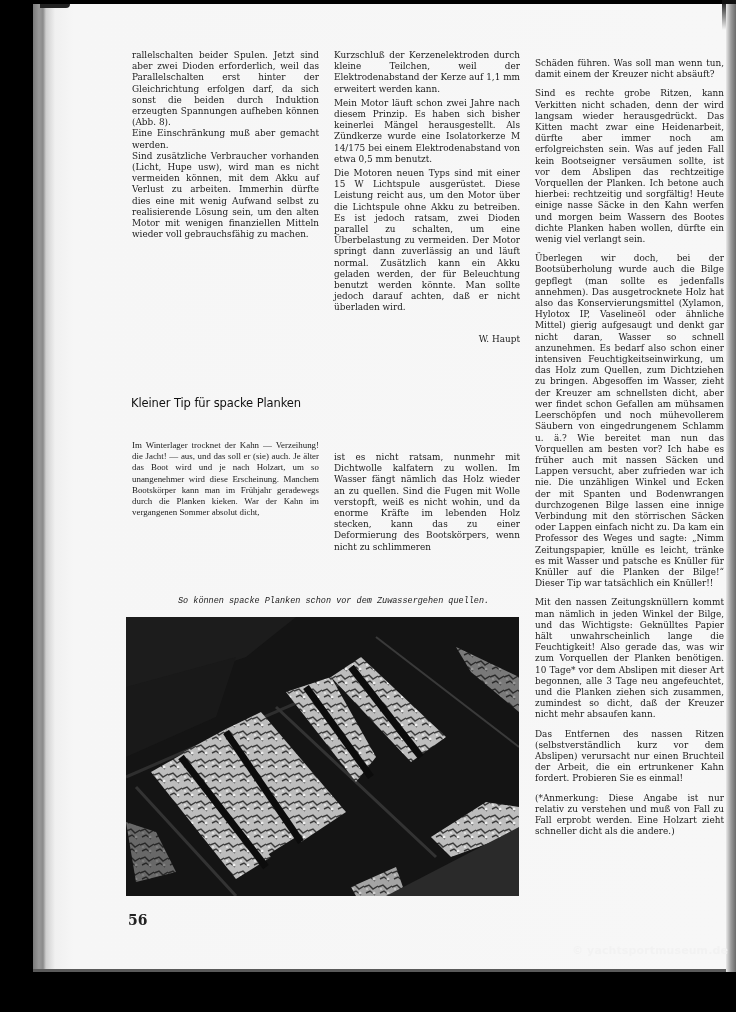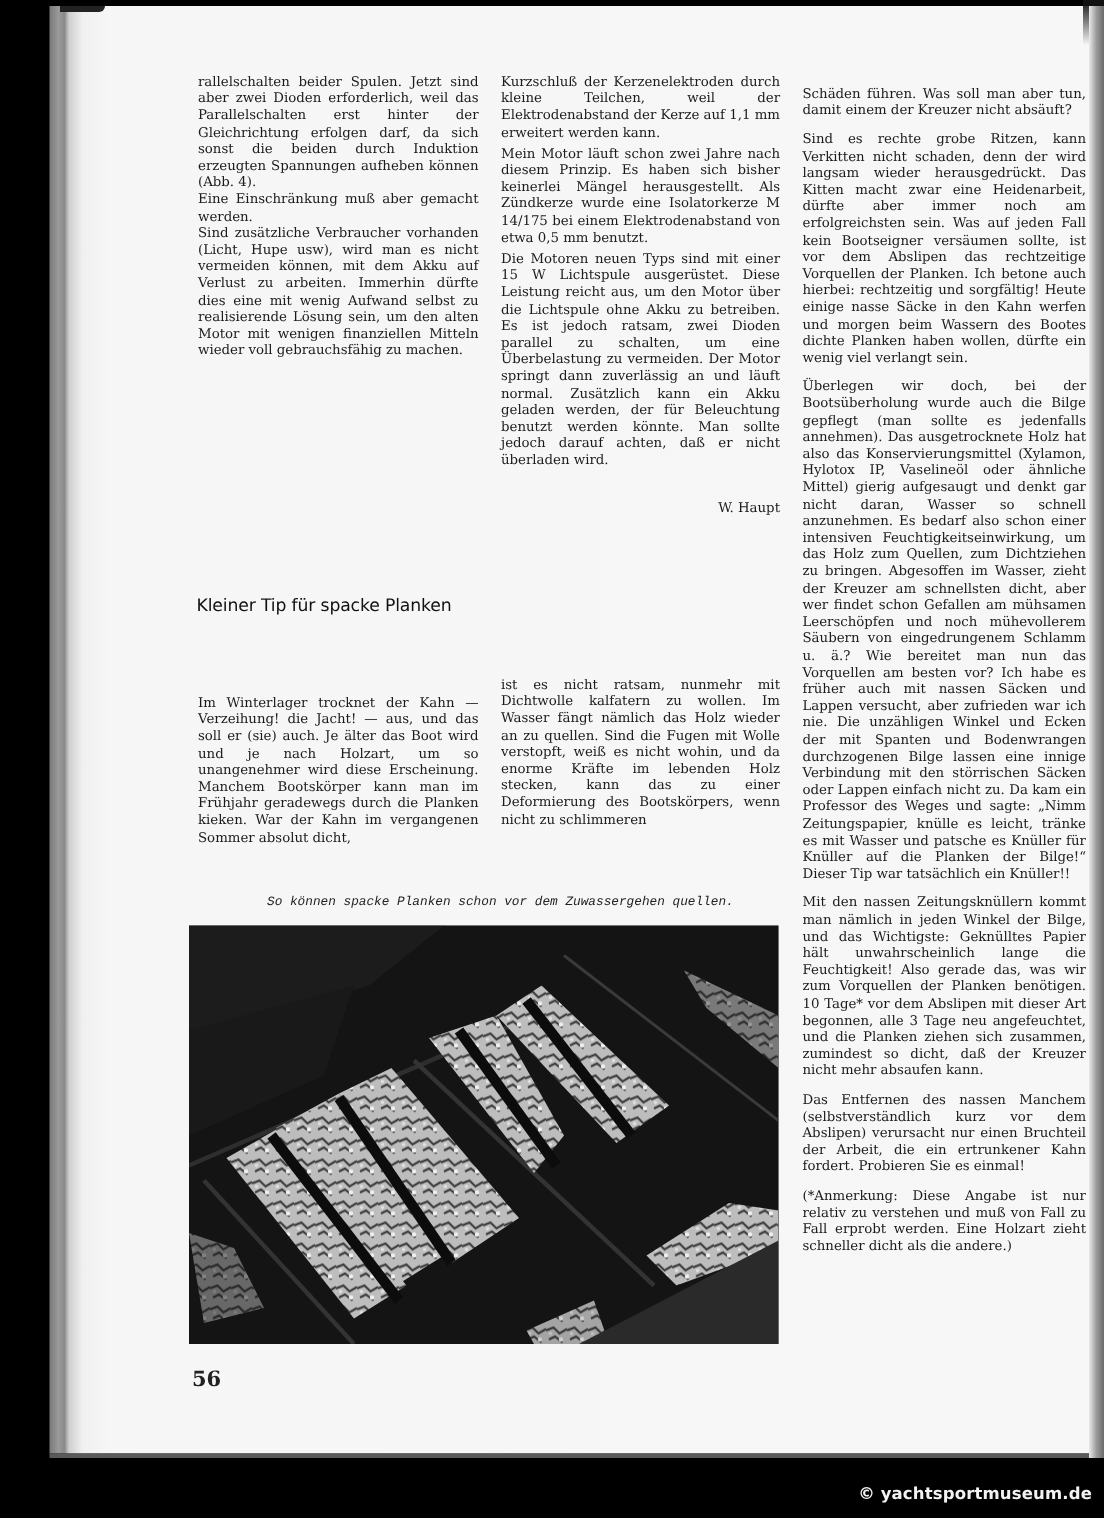--- a/index.html
+++ b/index.html
@@ -35,54 +35,54 @@
     #col2-top { left: 334px; top: 50px; width: 186px; }
     #col3 { left: 535px; top: 58px; width: 189px; }
 
     .author { text-align: right; margin-top: 20px; }
 
     .headline {
       position: absolute; left: 131px; top: 396px; font-family: "DejaVu Sans", sans-serif;
       font-weight: normal; font-size: 11.5px; color: #111; letter-spacing: -0.1px;
     }
 
-    #col1-mid { left: 132px; top: 464px; width: 187px; }
+    #col1-mid { left: 132px; top: 440px; width: 187px; font-family: Liberation Serif, serif; }
     #col2-mid { left: 334px; top: 452px; width: 186px; }
 
     .caption {
       position: absolute; left: 130px; top: 596px; width: 400px;
       font-style: italic; font-size: 8.5px; color: #222; font-family: Liberation Mono, monospace; margin-left: 48px;
     }
 
     .photo {
       position: absolute; left: 126px; top: 617px; width: 393px; height: 279px;
       background: #121212; overflow: hidden;
     }
     .photo svg { display: block; width: 100%; height: 100%; }
 
     .page-number {
       position: absolute; left: 128px; top: 912px; font-size: 14px; font-weight: bold; color: #222;
     }
 
     .watermark {
-      position: absolute; right: 8px; top: 989px; font-family: "DejaVu Sans", sans-serif;
+      position: absolute; right: 8px; top: 944px; font-family: "DejaVu Sans", sans-serif;
       font-size: 11px; color: #f2f2f2; font-weight: bold; letter-spacing: 0.1px;
     }
   </style>
 </head>
 <body>
 
 <div class="scan-frame"></div>
 <div class="page"></div>
 <div class="page-top-shadow"></div>
 <div class="right-edge-top"></div>
 <div class="right-edge"></div>
 
 <div class="col" id="col1-top">
-  <p>rallelschalten beider Spulen. Jetzt sind aber zwei Dioden erforderlich, weil das Parallelschalten erst hinter der Gleichrichtung erfolgen darf, da sich sonst die beiden durch Induktion erzeugten Spannungen aufheben können (Abb. 4).</p>
+  <p>rallelschalten beider Spulen. Jetzt sind aber zwei Dioden erforderlich, weil das Parallelschalten erst hinter der Gleichrichtung erfolgen darf, da sich sonst die beiden durch Induktion erzeugten Spannungen aufheben können (Abb. 8).</p>
   <p>Eine Einschränkung muß aber gemacht werden.</p>
   <p>Sind zusätzliche Verbraucher vorhanden (Licht, Hupe usw), wird man es nicht vermeiden können, mit dem Akku auf Verlust zu arbeiten. Immerhin dürfte dies eine mit wenig Aufwand selbst zu realisierende Lösung sein, um den alten Motor mit wenigen finanziellen Mitteln wieder voll gebrauchsfähig zu machen.</p>
 </div>
 
 <div class="col" id="col2-top">
   <p>Kurzschluß der Kerzenelektroden durch kleine Teilchen, weil der Elektrodenabstand der Kerze auf 1,1 mm erweitert werden kann.</p>
   <p class="gap-sm">Mein Motor läuft schon zwei Jahre nach diesem Prinzip. Es haben sich bisher keinerlei Mängel herausgestellt. Als Zündkerze wurde eine Isolatorkerze M 14/175 bei einem Elektrodenabstand von etwa 0,5 mm benutzt.</p>
   <p class="gap-sm">Die Motoren neuen Typs sind mit einer 15 W Lichtspule ausgerüstet. Diese Leistung reicht aus, um den Motor über die Lichtspule ohne Akku zu betreiben. Es ist jedoch ratsam, zwei Dioden parallel zu schalten, um eine Überbelastung zu vermeiden. Der Motor springt dann zuverlässig an und läuft normal. Zusätzlich kann ein Akku geladen werden, der für Beleuchtung benutzt werden könnte. Man sollte jedoch darauf achten, daß er nicht überladen wird.</p>
   <p class="author">W. Haupt</p>
 </div>
@@ -91,25 +91,25 @@
 
 <div class="col" id="col1-mid">
   <p>Im Winterlager trocknet der Kahn — Verzeihung! die Jacht! — aus, und das soll er (sie) auch. Je älter das Boot wird und je nach Holzart, um so unangenehmer wird diese Erscheinung. Manchem Bootskörper kann man im Frühjahr geradewegs durch die Planken kieken. War der Kahn im vergangenen Sommer absolut dicht,</p>
 </div>
 
 <div class="col" id="col2-mid">
   <p>ist es nicht ratsam, nunmehr mit Dichtwolle kalfatern zu wollen. Im Wasser fängt nämlich das Holz wieder an zu quellen. Sind die Fugen mit Wolle verstopft, weiß es nicht wohin, und da enorme Kräfte im lebenden Holz stecken, kann das zu einer Deformierung des Bootskörpers, wenn nicht zu schlimmeren</p>
 </div>
 
 <div class="col" id="col3">
-  <p>Schäden führen. Was soll man aber tun, damit einem der Kreuzer nicht absäuft?</p>
+  <p>Schäden führen. Was soll man wenn tun, damit einem der Kreuzer nicht absäuft?</p>
   <p class="gap">Sind es rechte grobe Ritzen, kann Verkitten nicht schaden, denn der wird langsam wieder herausgedrückt. Das Kitten macht zwar eine Heidenarbeit, dürfte aber immer noch am erfolgreichsten sein. Was auf jeden Fall kein Bootseigner versäumen sollte, ist vor dem Abslipen das rechtzeitige Vorquellen der Planken. Ich betone auch hierbei: rechtzeitig und sorgfältig! Heute einige nasse Säcke in den Kahn werfen und morgen beim Wassern des Bootes dichte Planken haben wollen, dürfte ein wenig viel verlangt sein.</p>
   <p class="gap">Überlegen wir doch, bei der Bootsüberholung wurde auch die Bilge gepflegt (man sollte es jedenfalls annehmen). Das ausgetrocknete Holz hat also das Konservierungsmittel (Xylamon, Hylotox IP, Vaselineöl oder ähnliche Mittel) gierig aufgesaugt und denkt gar nicht daran, Wasser so schnell anzunehmen. Es bedarf also schon einer intensiven Feuchtigkeitseinwirkung, um das Holz zum Quellen, zum Dichtziehen zu bringen. Abgesoffen im Wasser, zieht der Kreuzer am schnellsten dicht, aber wer findet schon Gefallen am mühsamen Leerschöpfen und noch mühevollerem Säubern von eingedrungenem Schlamm u. ä.? Wie bereitet man nun das Vorquellen am besten vor? Ich habe es früher auch mit nassen Säcken und Lappen versucht, aber zufrieden war ich nie. Die unzähligen Winkel und Ecken der mit Spanten und Bodenwrangen durchzogenen Bilge lassen eine innige Verbindung mit den störrischen Säcken oder Lappen einfach nicht zu. Da kam ein Professor des Weges und sagte: „Nimm Zeitungspapier, knülle es leicht, tränke es mit Wasser und patsche es Knüller für Knüller auf die Planken der Bilge!“ Dieser Tip war tatsächlich ein Knüller!!</p>
   <p class="gap">Mit den nassen Zeitungsknüllern kommt man nämlich in jeden Winkel der Bilge, und das Wichtigste: Geknülltes Papier hält unwahrscheinlich lange die Feuchtigkeit! Also gerade das, was wir zum Vorquellen der Planken benötigen. 10 Tage* vor dem Abslipen mit dieser Art begonnen, alle 3 Tage neu angefeuchtet, und die Planken ziehen sich zusammen, zumindest so dicht, daß der Kreuzer nicht mehr absaufen kann.</p>
-  <p class="gap">Das Entfernen des nassen Manchem (selbstverständlich kurz vor dem Abslipen) verursacht nur einen Bruchteil der Arbeit, die ein ertrunkener Kahn fordert. Probieren Sie es einmal!</p>
+  <p class="gap">Das Entfernen des nassen Ritzen (selbstverständlich kurz vor dem Abslipen) verursacht nur einen Bruchteil der Arbeit, die ein ertrunkener Kahn fordert. Probieren Sie es einmal!</p>
   <p class="gap">(*Anmerkung: Diese Angabe ist nur relativ zu verstehen und muß von Fall zu Fall erprobt werden. Eine Holzart zieht schneller dicht als die andere.)</p>
 </div>
 
 <div class="caption">So können spacke Planken schon vor dem Zuwassergehen quellen.</div>
 
 <div class="photo">
   <svg viewBox="0 0 393 279" preserveAspectRatio="none">
     <defs>
       <pattern id="paper" width="14" height="14" patternUnits="userSpaceOnUse">
         <rect width="14" height="14" fill="#bdbdbd"></rect>

